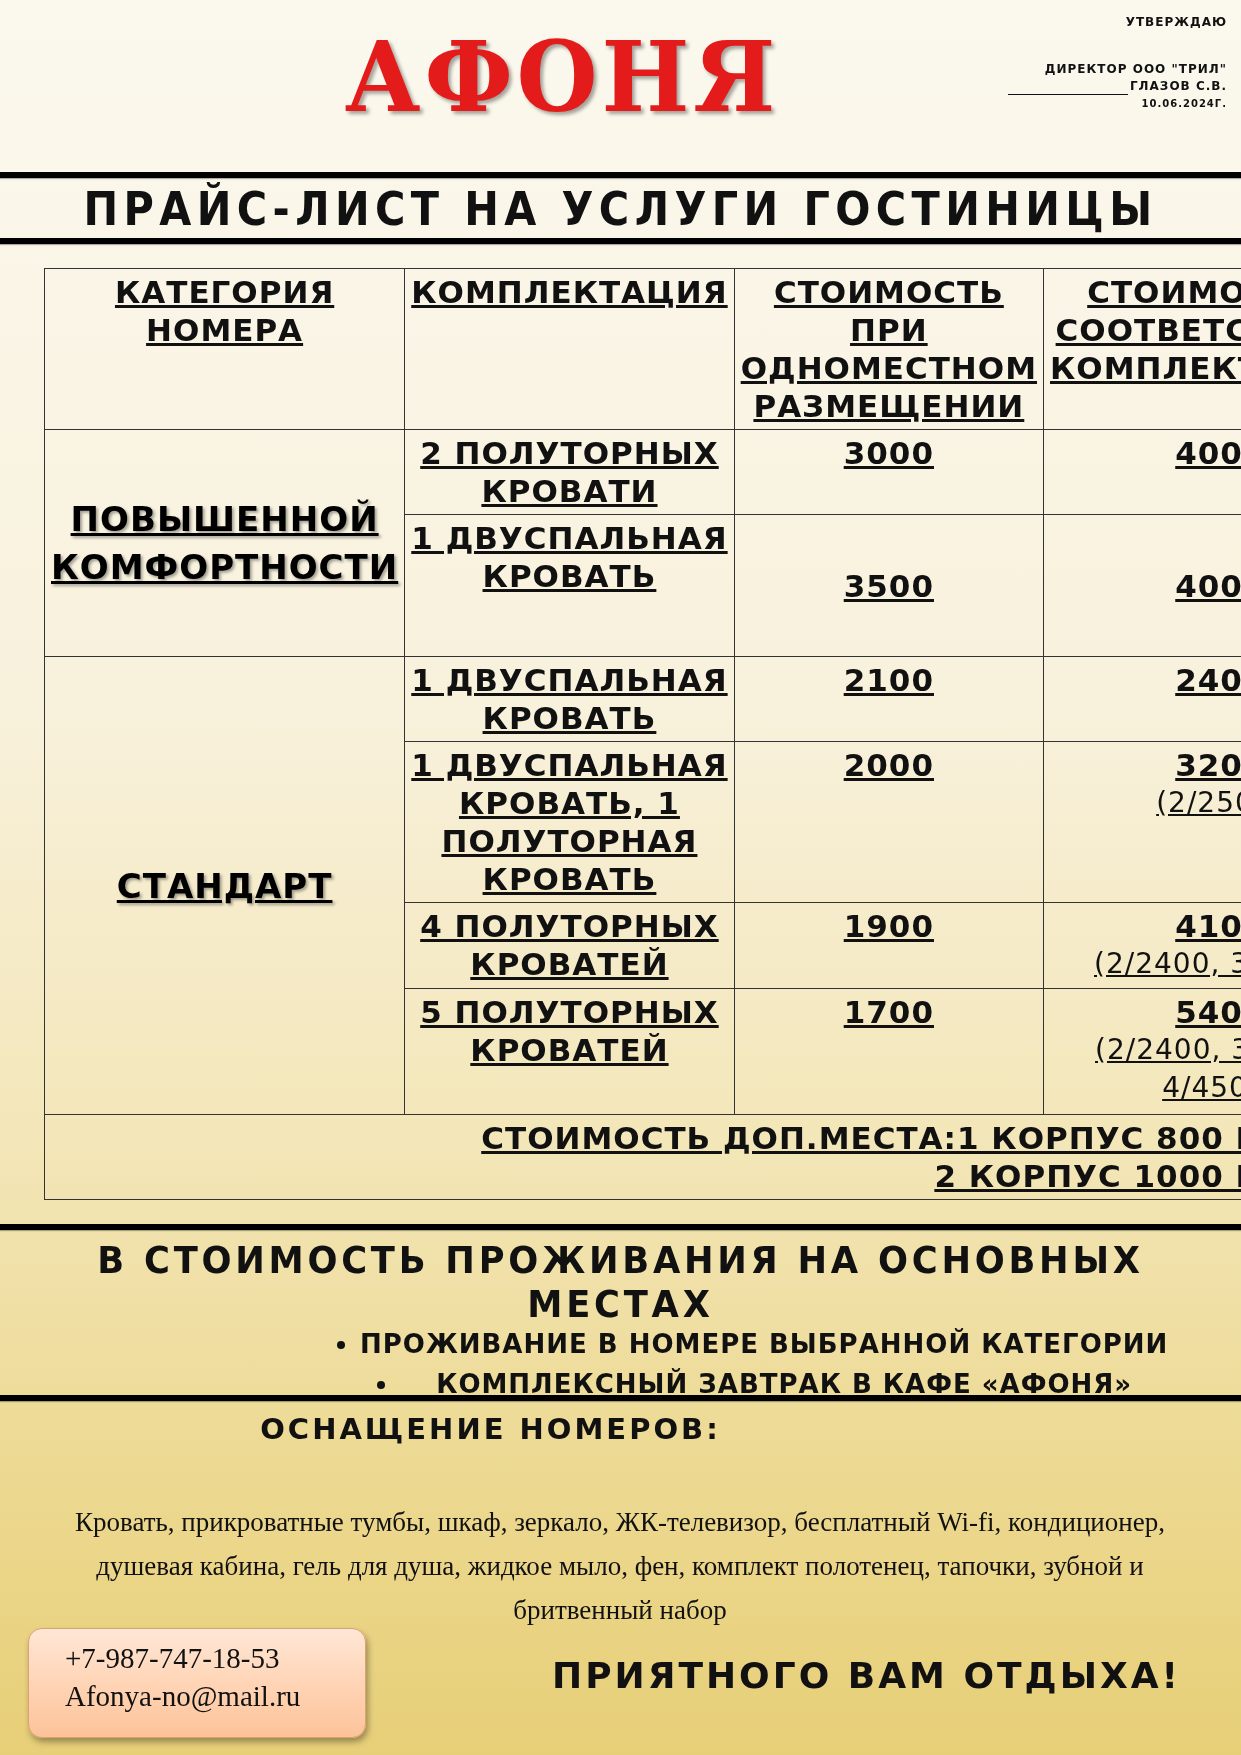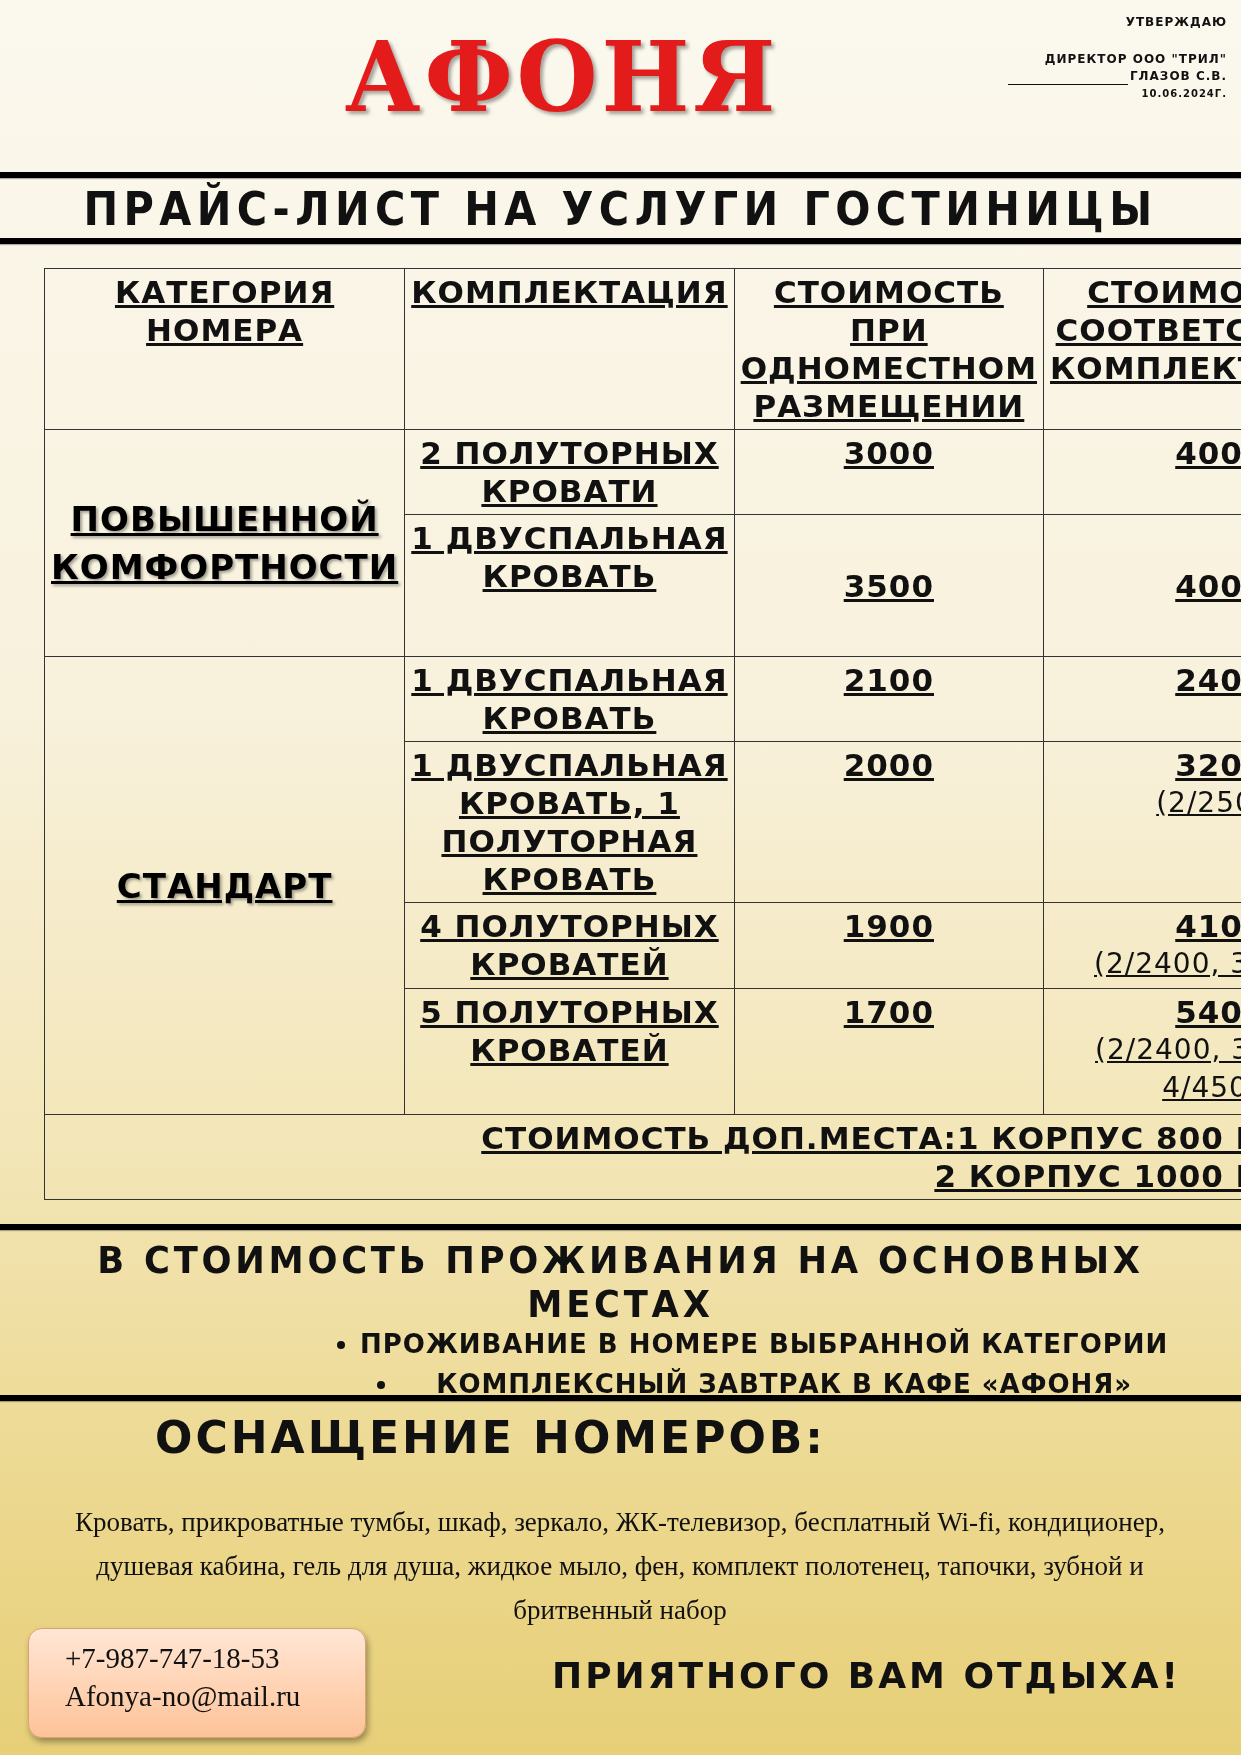--- a/index.html
+++ b/index.html
@@ -5,41 +5,41 @@
   html, body { margin:0; padding:0; }
   body {
     width:1241px; height:1755px; position:relative; overflow:hidden;
     background: linear-gradient(180deg, #fbf8ee 0%, #f8f1dc 40%, #f3e6b8 65%, #ecd88f 85%, #e7cf78 100%);
     font-family: "DejaVu Sans Condensed", "DejaVu Sans", sans-serif;
     color:#111;
   }
   .abs { position:absolute; }
   .slav { font-family: "DejaVu Sans", sans-serif; font-weight:bold; text-transform:uppercase; letter-spacing:1px; }
   .approval { right:14px; top:14px; text-align:right; font-size:12px; line-height:17px; }
-  .approval .title { font-size:12px; margin-bottom:20px; }
+  .approval .title { font-size:12px; margin-bottom:30px; }
   .approval .sigline { display:inline-block; width:120px; border-bottom:1px solid #111; height:11px; vertical-align:bottom; margin-right:2px; }
   .approval .date { font-size:10px; }
   .brand { left:0; width:1124px; top:22px; text-align:center; }
   .brand .name {
     font-family:"DejaVu Serif", serif; font-weight:bold; color:#e41b1b; font-size:98px; line-height:110px;
     letter-spacing:4px; text-shadow: 3px 3px 4px rgba(0,0,0,0.35); transform:scaleX(0.95);
   }
   .brand .sub { font-size:21px; margin-top:-2px; letter-spacing:1px; }
   .rule { left:0; width:1241px; height:6px; background:#000; box-shadow:0 1px 1px rgba(0,0,0,0.3); }
   .pricetitle { left:0; width:1241px; top:180px; text-align:center; font-size:46px; line-height:58px; letter-spacing:6px; transform:scaleX(0.9); transform-origin:center; }
   table.price { position:absolute; left:44px; top:268px; width:1154px; border-collapse:collapse; }
   table.price td, table.price th { border:1.5px solid #333; text-align:center; vertical-align:top; padding:4px 6px; font-size:31px; line-height:38px;text-decoration:underline; }
   table.price th { font-weight:bold; }
   .cat { color:#000000; text-shadow:2px 2px 3px rgba(0,0,0,0.35); vertical-align:middle !important; font-size:34px !important; line-height:48px !important; }
   .sub-note { font-size:28px; font-weight:normal; }
   .extra td { text-align:right !important; padding-right:12px !important; }
   .incl-title { left:0; width:1241px; top:1238px; text-align:center; font-size:38px; letter-spacing:4px; transform:scaleX(0.93); }
   .incl-list { left:320px; top:1298px; font-size:26px; line-height:40px; letter-spacing:1px; }
   .incl-list li { margin:0;text-align:center; }
-  .equip-title { left:0; width:981px; top:1412px; text-align:center; font-size:44px; letter-spacing:3px; }
+  .equip-title { left:0; width:981px; top:1412px; text-align:center; font-size:29px; letter-spacing:3px; }
   .equip-text { left:60px; width:1120px; top:1500px; text-align:center; font-family:"Liberation Serif", serif; font-size:27px; line-height:44px; }
   .contact {
     left:28px; top:1628px; width:338px; height:110px; border-radius:14px;
     background: linear-gradient(180deg, #ffe7d6 0%, #ffd1b0 60%, #fcc39a 100%);
     border:1px solid #e0a070; box-shadow:2px 4px 6px rgba(0,0,0,0.35);
     font-family:"Liberation Serif", serif; font-size:29px; line-height:38px; padding:10px 0 0 36px; box-sizing:border-box;
   }
   .farewell { right:60px; top:1655px; font-size:36px; letter-spacing:3px; }
 </style>
 </head>

